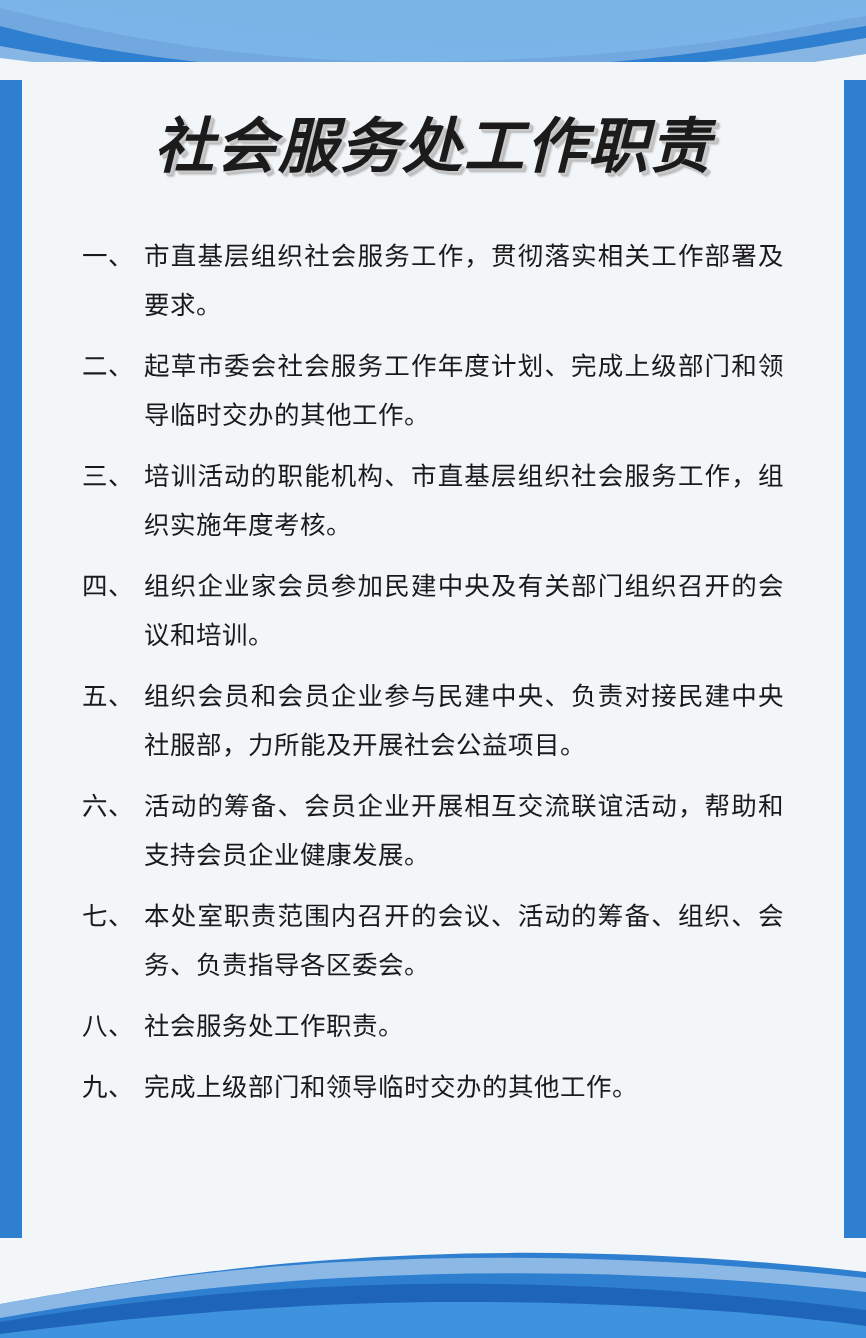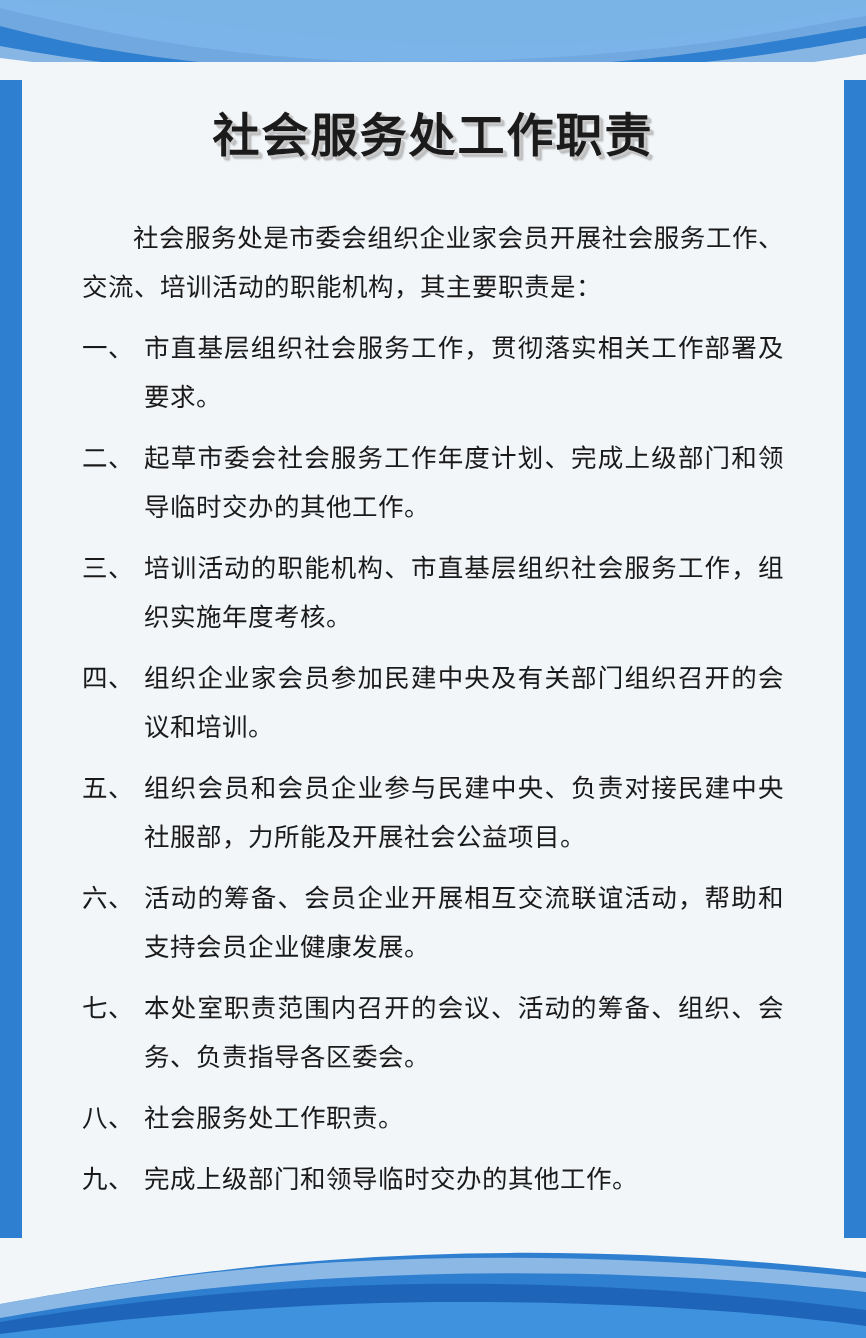--- a/index.html
+++ b/index.html
@@ -49,29 +49,30 @@
     top: 62px;
     width: 822px;
     height: 1214px;
     box-sizing: border-box;
     padding: 0 60px;
   }
 
   .title {
     text-align: center;
     margin-top: 35px;
-    font-size: 47px;
+    font-size: 60px;
     font-weight: bold;
     letter-spacing: 2px;
     color: #1b1b1b;
     font-family: "DejaVu Sans", "Liberation Sans", sans-serif;
     text-shadow:
       2px 2px 0 #c9c9c9,
       3px 3px 0 #bdbdbd,
       4px 4px 2px rgba(0,0,0,0.25);
+    font-style: italic;
   }
 
   .body-text {
     margin-top: 48px;
     font-size: 25.5px;
     line-height: 49px;
     color: #1a1a1a;
     letter-spacing: 0.5px;
     text-align: justify;
     text-justify: inter-ideograph;
@@ -127,21 +128,20 @@
       <path d="M0,96 C140,78 300,64 460,64 C640,64 780,76 866,88 L866,100 L0,100 Z" fill="#3f93de"></path>
     </svg>
   </div>
 
   <div class="content">
 
     <div class="title">社会服务处工作职责</div>
 
     <div class="body-text">
 
-      <p class="intro">社会服务处是市委会组织企业家会员开展社会服务工作、交流、培训活动的职能机构，其主要职责是：</p>
 
       <div class="item">
         <span class="item-num">一、</span>
         <span class="item-body">市直基层组织社会服务工作，贯彻落实相关工作部署及要求。</span>
       </div>
 
       <div class="item">
         <span class="item-num">二、</span>
         <span class="item-body">起草市委会社会服务工作年度计划、完成上级部门和领导临时交办的其他工作。</span>
       </div>

